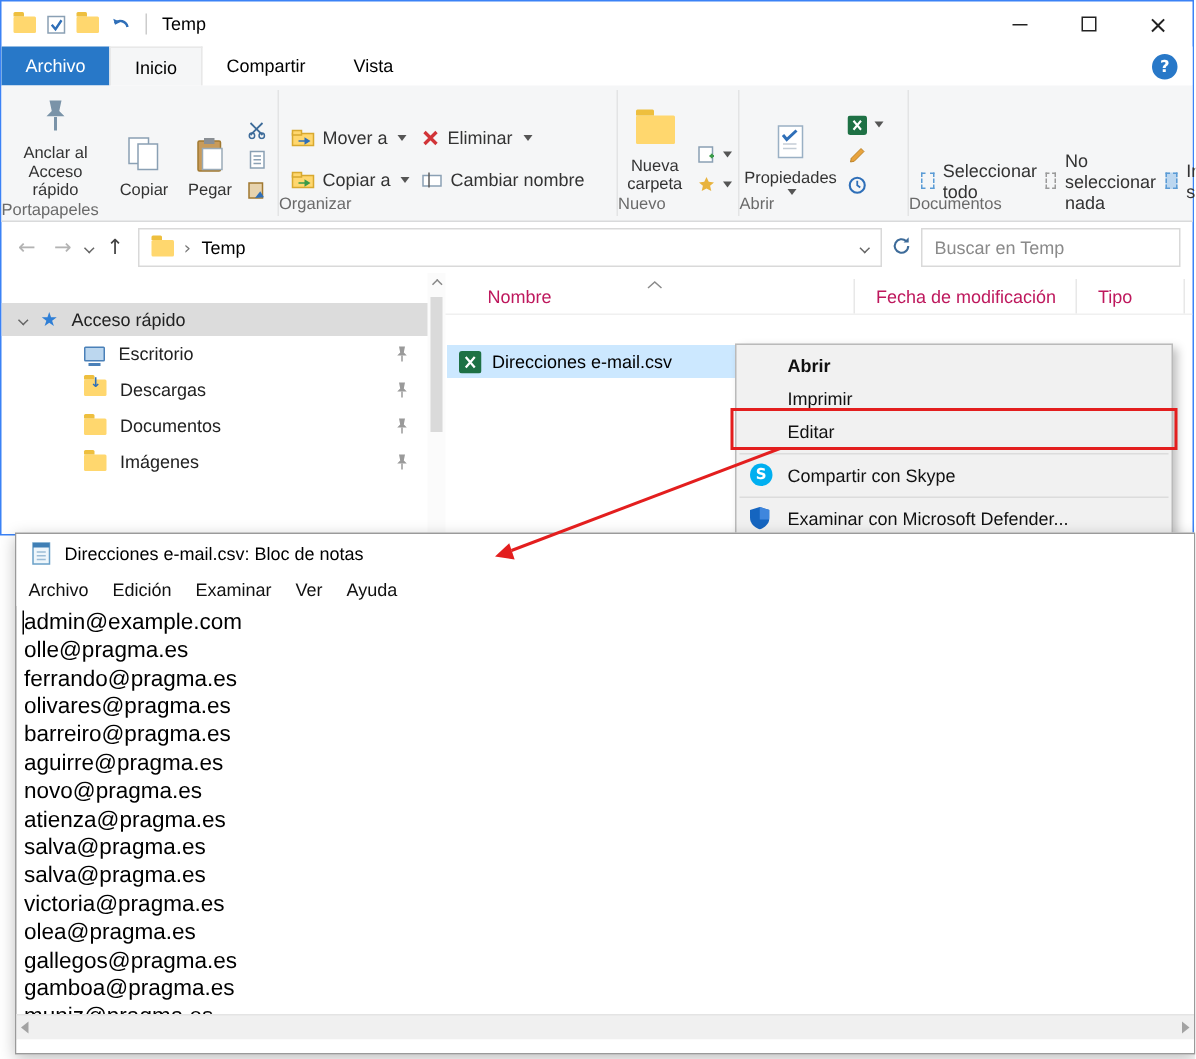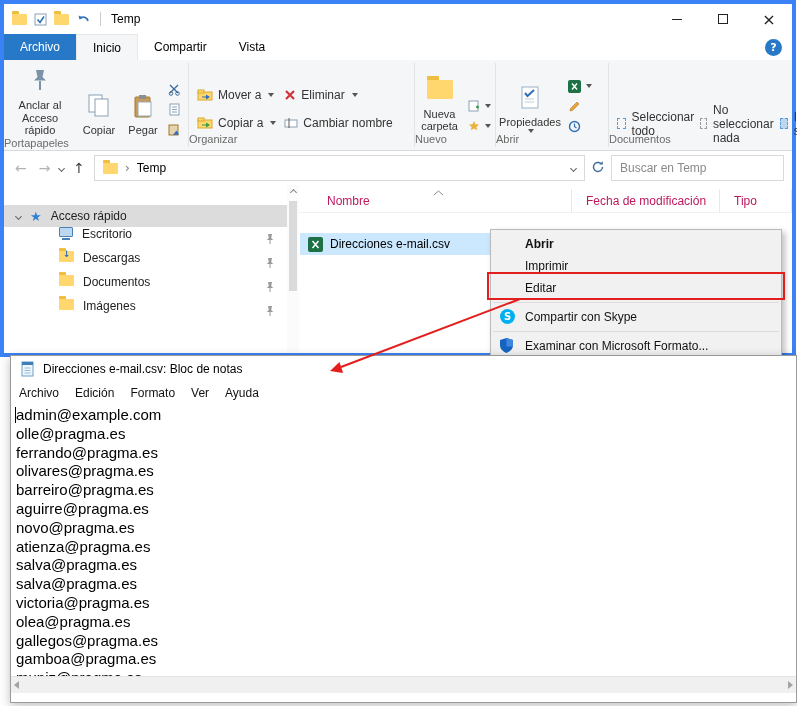--- a/index.html
+++ b/index.html
@@ -1,21 +1,21 @@
 <!DOCTYPE html>
 <html><head>
 <meta charset="utf-8">
 <style>
   *{box-sizing:border-box;margin:0;padding:0}
   body{font-family:"Liberation Sans",sans-serif;background:#fff}
   .stage{position:relative;width:797px;height:706px;background:#fff;overflow:hidden}
   .glyph{font-family:"DejaVu Sans",sans-serif}
 
   
-  .explorer{position:absolute;left:0;top:0;width:796px;height:357px;background:#fff;border:4px solid #3b82f6;display:flex;flex-direction:column;z-index:1}
+  .explorer{position:absolute;left:0;top:0;width:796px;height:357px;background:#fff;border:1px solid #3b82f6;display:flex;flex-direction:column;z-index:1}
   .ex-titlebar{height:30px;display:flex;align-items:center;padding-left:8px;gap:7px;font-size:12px;color:#000}
   .qat-sep{width:1px;height:14px;background:#ccc;margin:0 3px}
   .winbtns{margin-left:auto;display:flex;height:30px}
   .winbtn{width:46px;display:flex;align-items:center;justify-content:center;font-size:16px;color:#222;cursor:default}
   .min-glyph{width:10px;height:1px;background:#222;display:block}
   .max-glyph{width:10px;height:10px;border:1px solid #222;display:block}
 
   .ex-tabs{height:26px;display:flex;align-items:stretch;font-size:12px;background:#fff}
   .tab{padding:6px 16px 0;cursor:default}
   .tab-archivo{background:#2878c8;color:#fff}
@@ -51,21 +51,21 @@
   .chevdn{display:inline-block;width:5px;height:5px;border-right:1.4px solid #666;border-bottom:1.4px solid #666;transform:rotate(45deg)}
   .crumbbox{width:500px;height:26px;border:1px solid #d9d9d9;display:flex;align-items:center;padding:0 8px;gap:7px;background:#fff}
   .crumb-sp{flex:1}
   .searchbox{flex:1;height:26px;border:1px solid #d9d9d9;padding:0 8px;font-size:12px;color:#666;font-family:"Liberation Sans",sans-serif;outline:none}
   .searchbox::placeholder{color:#8a8a8a}
 
   .ex-main{flex:1;display:flex;overflow:hidden;position:relative}
   .sidebar{width:284px;padding-top:20px;font-size:12px;color:#222;position:relative}
   .qa-head{height:22px;background:#dcdcdc;display:flex;align-items:center;gap:9px;padding-left:12px;cursor:default}
   .qa-star{color:#2f7fd6;font-size:13px}
-  .side-row{height:24px;display:flex;align-items:flex-start;gap:9px;padding-left:55px;position:relative;cursor:default}
+  .side-row{height:24px;display:flex;align-items:center;gap:9px;padding-left:55px;position:relative;cursor:default}
   .pin{position:absolute;right:12px;top:6px}
   .monitor{width:14px;height:10px;border:1px solid #4a80b8;background:#bcd7ef;position:relative;border-radius:1px}
   .monitor::after{content:"";position:absolute;left:2px;bottom:-4px;width:8px;height:2px;background:#4a80b8}
   .disc{width:14px;height:14px;border-radius:50%;background:#e8d9a0;border:1px solid #b0a060;position:relative}
   .disc::after{content:"";position:absolute;left:4px;top:4px;width:3px;height:3px;border-radius:50%;background:#fff;border:1px solid #b0a060}
   .icwrap{position:relative;display:inline-block}
   .dlarrow{position:absolute;left:4px;top:-2px;font-size:9px;color:#2f6fb8;font-weight:bold}
 
   .vscroll{width:12px;background:#fbfbfb;display:flex;flex-direction:column;align-items:center;padding-top:3px}
   .chevup{display:inline-block;width:5px;height:5px;border-left:1.4px solid #888;border-top:1.4px solid #888;transform:rotate(45deg);margin-top:2px}
@@ -427,41 +427,41 @@
     <div class="mi">
       <span class="micon skypeic glyph">S</span>
       <span>Compartir con Skype</span>
     </div>
     <div class="msep"></div>
     <div class="mi">
       <span class="micon"><svg width="13" height="15" viewBox="0 0 13 15">
             <path d="M6.5 0L13 2v5c0 4-2.8 6.5-6.5 8C2.8 13.5 0 11 0 7V2z" fill="#1565c0"></path>
             <path d="M6.5 0L13 2v5c0 .5 0 1-.1 1.4H6.5z" fill="#3f86dd"></path>
           </svg></span>
-      <span>Examinar con Microsoft Formato...</span>
+      <span>Examinar con Microsoft Defender...</span>
     </div>
   </div>
 
   <div class="redbox"></div>
 
   <div class="notepad">
     <div class="np-titlebar">
       <svg width="15" height="16">
           <rect x="2" y="1" width="11" height="14" fill="#eef6fb" stroke="#6aa0c8"></rect>
           <rect x="2" y="1" width="11" height="3" fill="#3f7fb5"></rect>
           <line x1="4.5" y1="7" x2="10.5" y2="7" stroke="#9bbcd6"></line>
           <line x1="4.5" y1="9.5" x2="10.5" y2="9.5" stroke="#9bbcd6"></line>
           <line x1="4.5" y1="12" x2="10.5" y2="12" stroke="#9bbcd6"></line>
         </svg>
       <span>Direcciones e-mail.csv: Bloc de notas</span>
     </div>
     <div class="np-menubar">
       <span class="np-menu">Archivo</span>
       <span class="np-menu">Edición</span>
-      <span class="np-menu">Formato</span>
+      <span class="np-menu">Examinar</span>
       <span class="np-menu">Ver</span>
       <span class="np-menu">Ayuda</span>
     </div>
     <div class="np-body">
       <div class="np-caret"></div>
       <div class="np-line">admin@example.com</div>
       <div class="np-line">olle@pragma.es</div>
       <div class="np-line">ferrando@pragma.es</div>
       <div class="np-line">olivares@pragma.es</div>
       <div class="np-line">barreiro@pragma.es</div>

